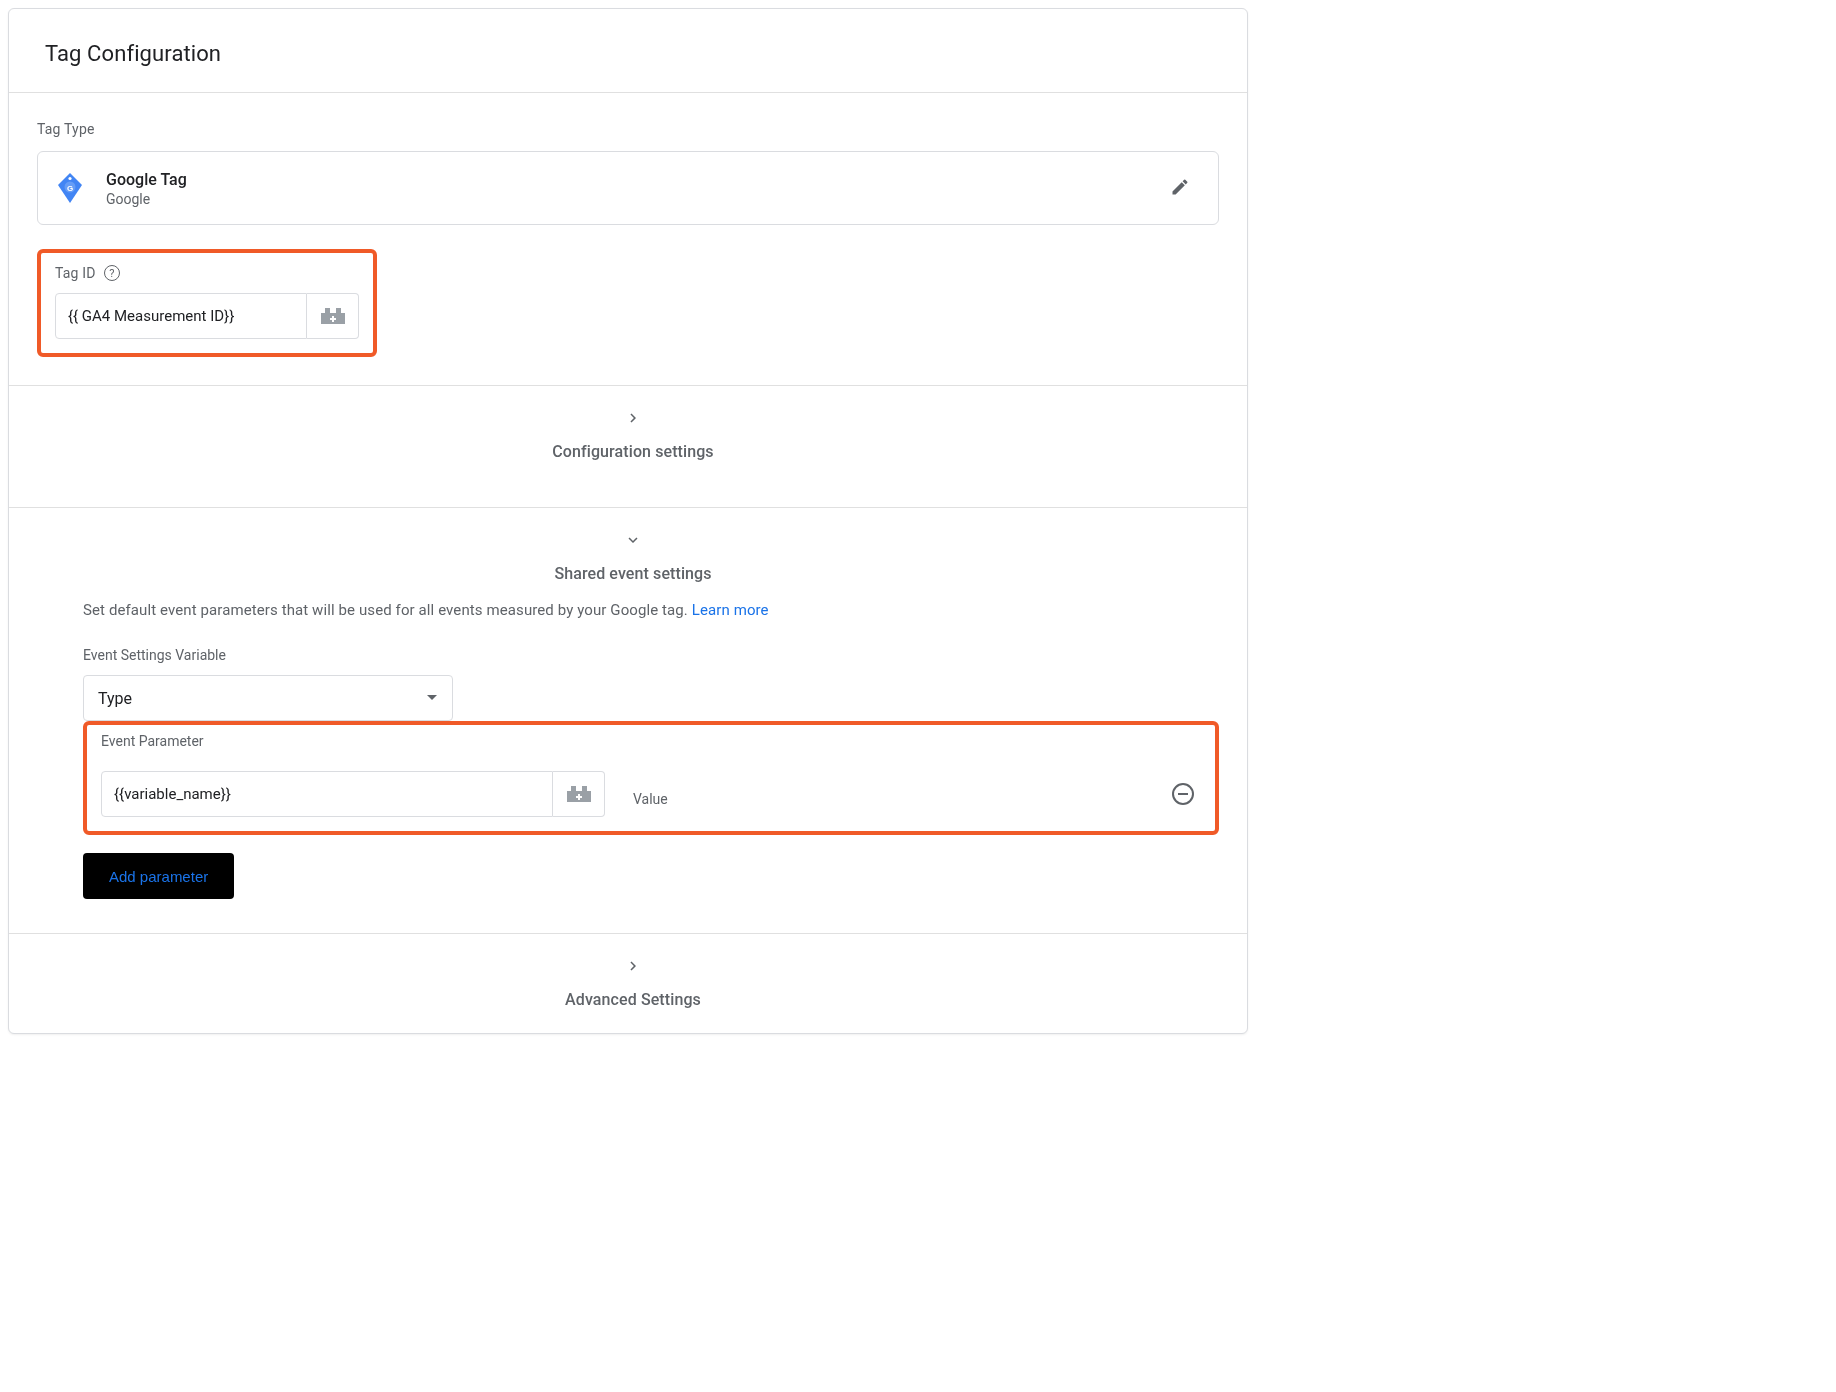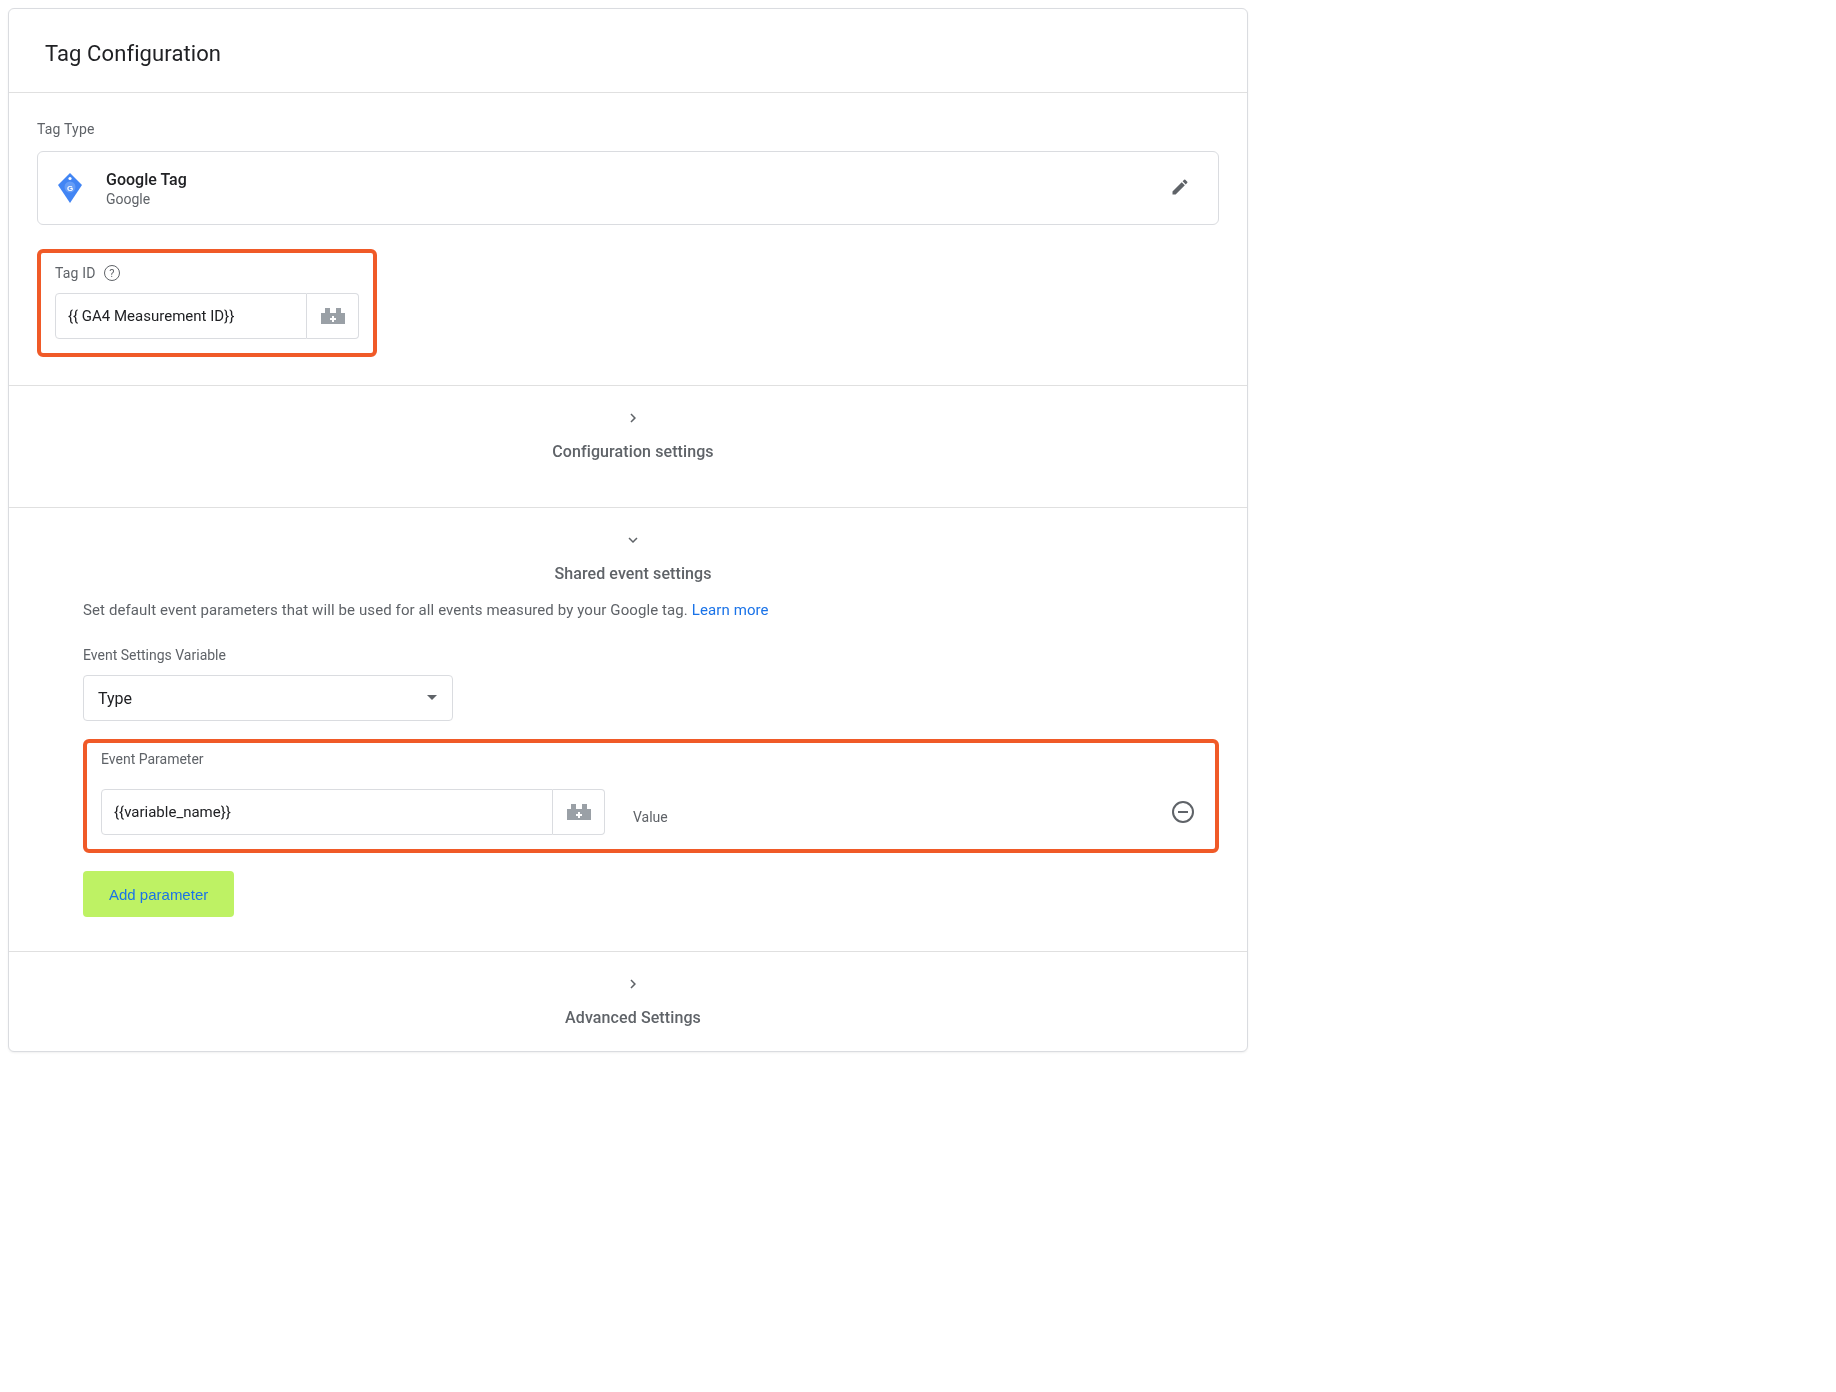--- a/index.html
+++ b/index.html
@@ -60,33 +60,33 @@
 
   .sub-label { font-size:14px; color:#5f6368; margin-top:28px; }
   .select {
     margin-top:12px; width:370px; height:46px; border:1px solid #dadce0; border-radius:4px;
     display:flex; align-items:center; justify-content:space-between; padding:0 14px;
     font-size:16px; color:#202124; cursor:pointer; background:#fff;
   }
   .select .caret svg { display:block; }
 
   .param-highlight {
-    border:4px solid #F05A28; border-radius:6px; margin-top:18px; padding:8px 14px 14px 14px;
+    border:4px solid #F05A28; border-radius:6px; padding:8px 14px 14px 14px;
     display:flex; gap:28px; align-items:flex-end;
   }
   .param-col { flex:1; display:flex; flex-direction:column; }
   .param-col .col-label { font-size:14px; color:#5f6368; margin-bottom:10px; }
   .param-col .input-with-brick .text-input { border-radius:4px 0 0 4px; }
   .remove-btn { width:36px; height:46px; display:flex; align-items:center; justify-content:center; background:none; border:none; cursor:pointer; color:#5f6368; }
   .remove-circle { width:22px; height:22px; border:2px solid #5f6368; border-radius:50%; position:relative; }
   .remove-circle::after { content:""; position:absolute; left:4px; right:4px; top:50%; height:2px; background:#5f6368; transform:translateY(-50%); }
 
   .add-param {
     margin-top:18px; display:inline-flex; align-items:center; padding:0 26px; height:46px;
-    background:#bef264; color:#1a73e8; font-size:15px; font-weight:500; border:none; border-radius:4px; cursor:pointer;
+    background:#000000; color:#1a73e8; font-size:15px; font-weight:500; border:none; border-radius:4px; cursor:pointer;
   }
 
   .bottom-section { padding-bottom:14px; }
 </style>
 </head>
 <body>
 
 <div class="canvas">
   <div class="card">
     <div class="card-header">

